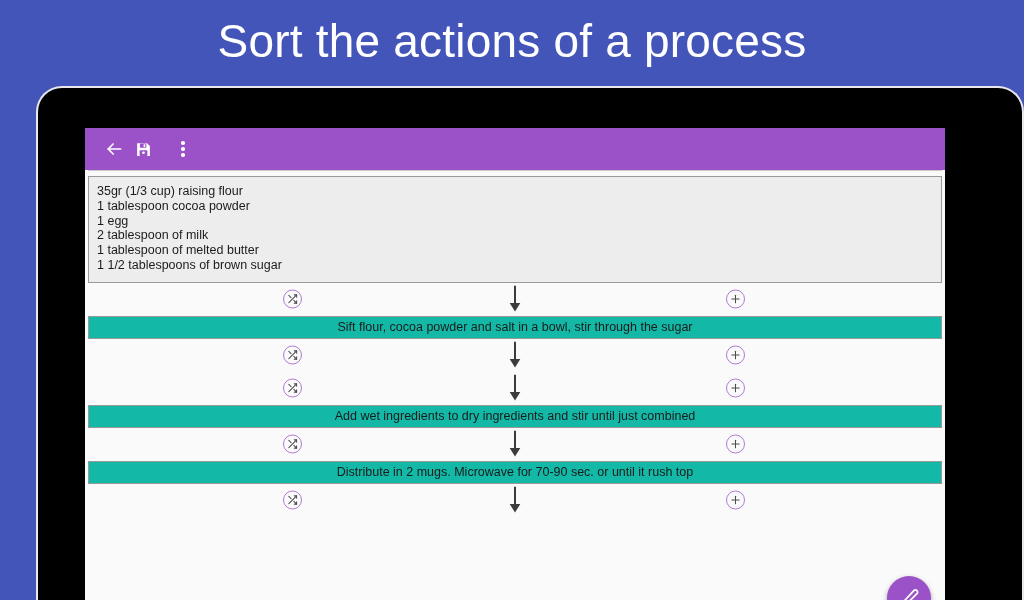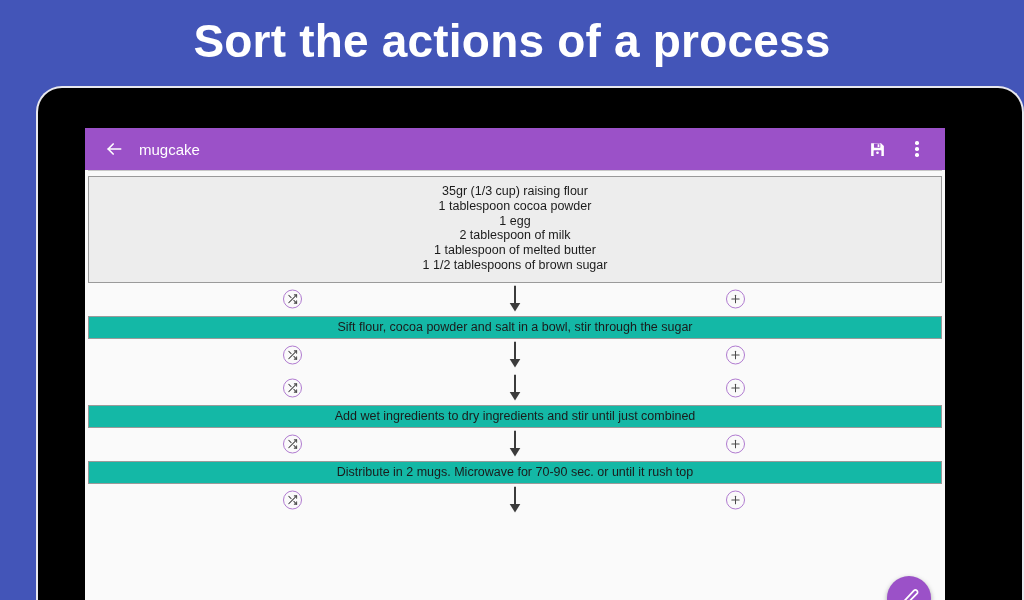--- a/index.html
+++ b/index.html
@@ -6,21 +6,21 @@
   html,body {
     width:1024px; height:600px; overflow:hidden;
     font-family:"Liberation Sans", sans-serif;
   }
   body { background:#4355b8; position:relative; }
 
   
   .promo-title{
     position:absolute; top:0; left:0; width:1024px; height:82px;
     display:flex; align-items:center; justify-content:center;
-    color:#ffffff; font-size:46px; font-weight:700; letter-spacing:.2px;
+    color:#ffffff; font-size:46px; font-weight:400; letter-spacing:.2px;
     white-space:nowrap;
   }
 
   
   .device{
     position:absolute; left:36px; top:86px;
     width:988px; height:514px;
     background:#000; border-radius:26px 26px 0 0;
     border:2px solid #e8e8ee; border-bottom:none;
     overflow:hidden;
@@ -49,21 +49,21 @@
   .content{ position:relative; height:432px; background:#fafafa; padding:0 1px; }
   .recipe-subtitle{
     text-align:center; color:#8a8a8a; font-size:12.5px;
     padding:10px 0 7px;
   }
   .divider{ height:1px; background:#c9c9c9; margin:0 2px 5px; }
 
   .ingredients{
     margin:0 2px; background:#ededed;
     border:1px solid #9a9a9a;
-    padding:7px 8px 9px; text-align:center;
+    padding:7px 8px 9px; text-align:left;
   }
   .ingredients .line{ font-size:12.5px; color:#1b1b1b; line-height:14.8px; }
 
   
   .connector{
     position:relative; height:33px; margin:0 2px;
   }
   .circle-btn{
     position:absolute; top:50%; transform:translateY(-50%);
     width:19px; height:19px; border:1.4px solid #b07ad0;
@@ -101,21 +101,20 @@
 <div class="device">
   <div class="screen">
 
     <div class="appbar">
       <div class="appbar-back">
         <svg width="20" height="20" viewBox="0 0 24 24" fill="none" stroke="#fff" stroke-width="2" stroke-linecap="round" stroke-linejoin="round">
           <line x1="20" y1="12" x2="5" y2="12"></line>
           <polyline points="11 18 5 12 11 6"></polyline>
         </svg>
       </div>
-      <div class="appbar-title">mugcake</div>
       <div class="appbar-actions">
         <div class="icon-btn">
           <svg width="17" height="17" viewBox="0 0 24 24" fill="#fff">
             <path d="M3 3h14l4 4v14a0 0 0 0 1 0 0H3V3z" fill="#fff"></path>
             <rect x="7" y="3.5" width="9" height="6" rx="0.6" fill="#9b51c8"></rect>
             <rect x="12.2" y="4.6" width="2.4" height="4" fill="#fff"></rect>
             <rect x="6.5" y="13" width="11" height="8" rx="0.6" fill="#9b51c8"></rect>
             <circle cx="12" cy="16.6" r="1.9" fill="#fff"></circle>
           </svg>
         </div>

